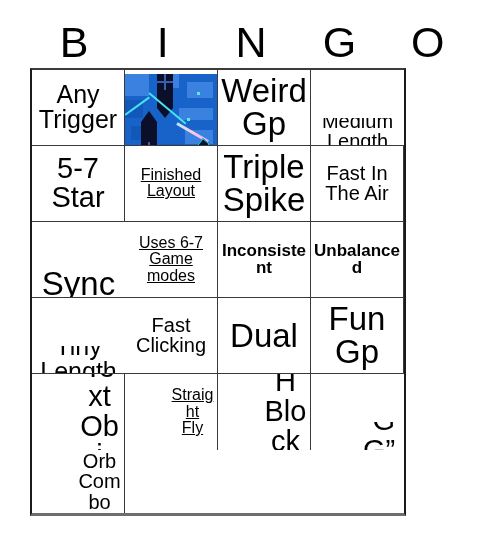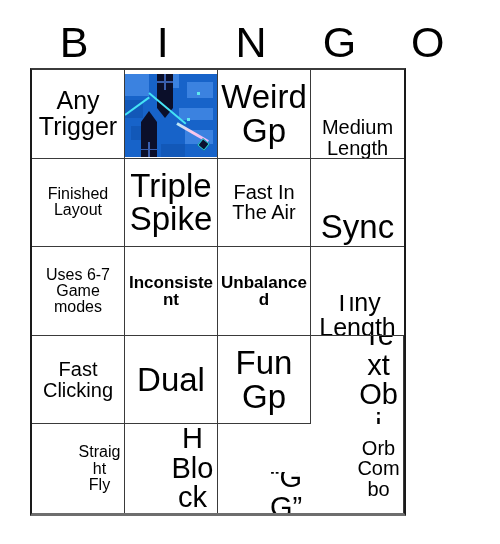--- a/index.html
+++ b/index.html
@@ -84,21 +84,21 @@
     line-height: 1.02;
     word-wrap: break-word;
     white-space: pre-line;
   }
 
   
   .s-xxl { font-size: 33px; }
   .s-xl  { font-size: 29px; }
   .s-l   { font-size: 25px; }
   .s-m   { font-size: 20px; }
-  .s-s   { font-size: 16px; }
+  .s-s   { font-size: 16px; text-decoration: underline; }
   .s-xs  { font-size: 17px; font-weight: bold; }
 
   
   .cell.img-cell {
     padding: 0;
     align-items: flex-start;
     justify-content: center;
   }
   #gd-thumb {
     position: relative;
@@ -223,20 +223,24 @@
     <div class="cell">
       <span class="cell-text s-xxl">Weird
 Gp</span>
     </div>
     <div class="cell col-last">
       <span class="cell-text s-m">Medium
 Length</span>
     </div>
 
     <div class="cell">
+      <span class="cell-text s-xl">5-7
+Star</span>
+    </div>
+    <div class="cell">
       <span class="cell-text s-s">Finished
 Layout</span>
     </div>
     <div class="cell">
       <span class="cell-text s-xxl">Triple
 Spike</span>
     </div>
     <div class="cell">
       <span class="cell-text s-m">Fast In
 The Air</span>

